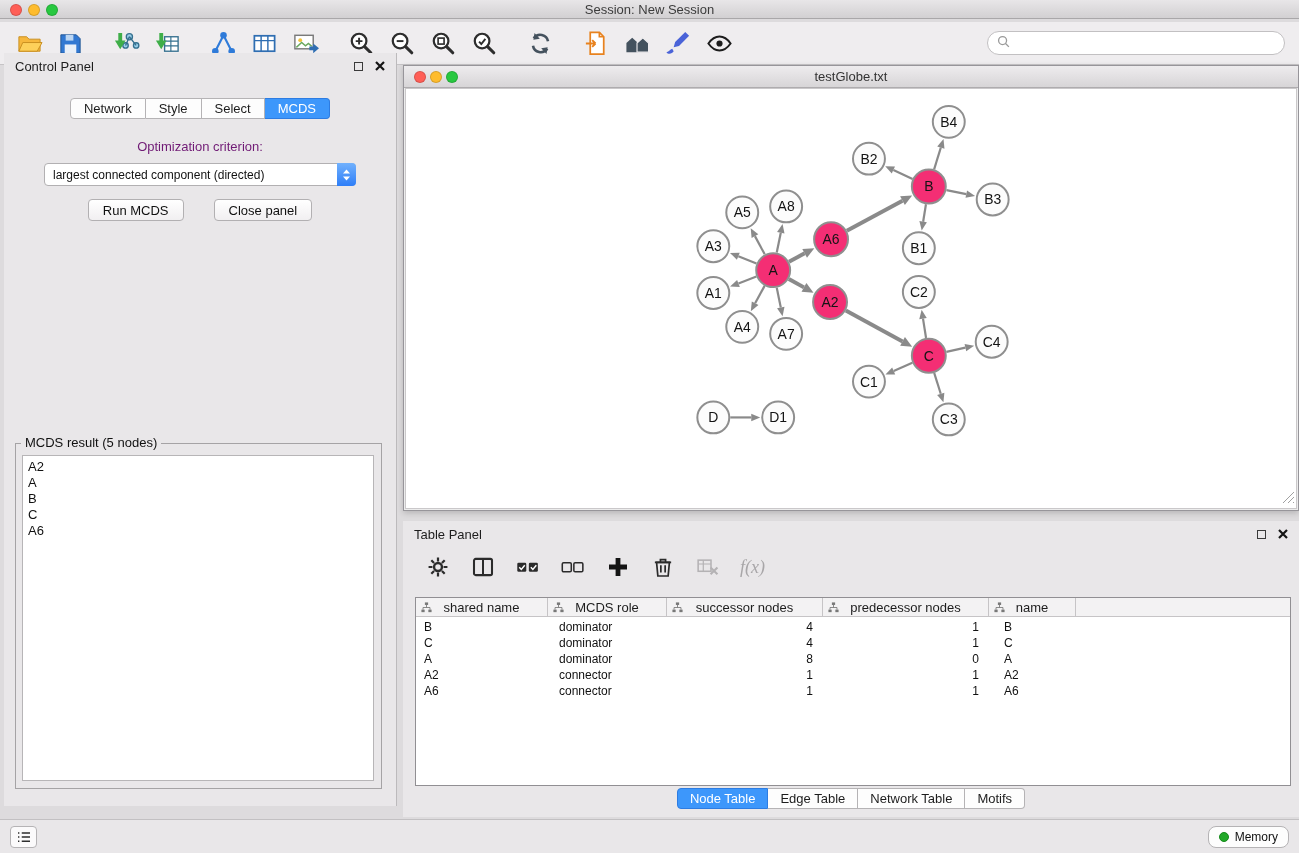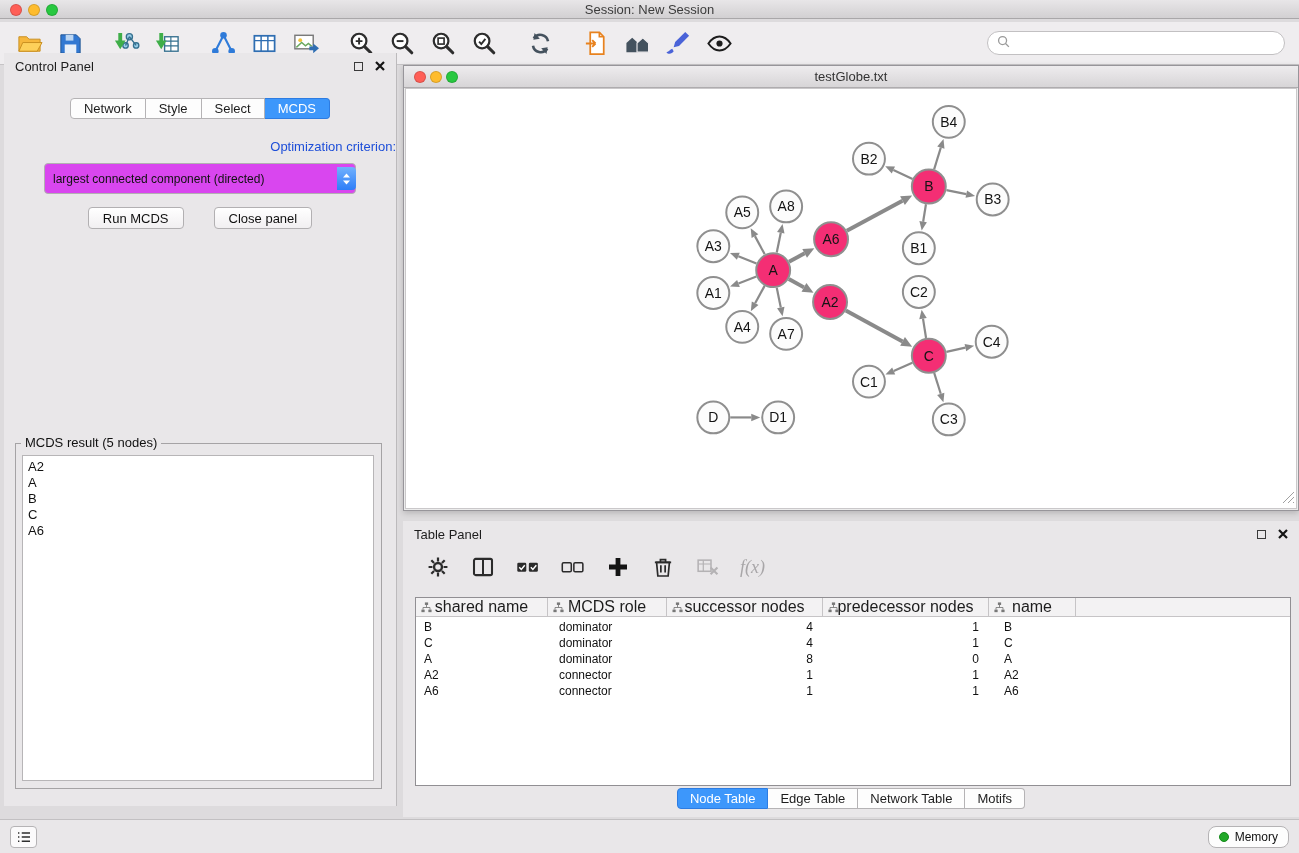--- a/index.html
+++ b/index.html
@@ -25,22 +25,22 @@
   .control-panel{position:absolute;left:4px;top:53px;width:393px;height:753px;background:#e9e7e9;border-right:1px solid #bcbabc}
   .panel-header{height:26px;display:flex;align-items:center;padding:0 11px;font-size:13px;color:#1d1d1d}
   .win-btns{margin-left:auto;display:flex;gap:12px;align-items:center}
   .float-btn{width:9px;height:9px;border:1.5px solid #3a3a3a;display:inline-block}
   .close-btn{display:flex;align-items:center}
   .cp-tabs{display:flex;justify-content:center;margin-top:19px}
   .cp-tab{height:21px;padding:0 13px;font-size:13px;background:#fdfdfd;border:1px solid #b5b3b5;border-left:none;display:flex;align-items:center;color:#1d1d1d;cursor:default}
   .cp-tab:first-child{border-left:1px solid #b5b3b5;border-radius:4px 0 0 4px}
   .cp-tab:last-child{border-radius:0 4px 4px 0}
   .cp-tab.active{background:#3d97fb;border-color:#2d7ce2;color:#fff}
-  .opt-label{text-align:right;font-size:13px;margin-top:20px;color:#1d4ed8}
-  .dropdown{margin:9px auto 0;width:312px;height:31px;background:#d946ef;border:1px solid #b2b0b2;border-radius:4px;display:flex;align-items:center;position:relative}
+  .opt-label{text-align:center;font-size:13px;margin-top:20px;color:#701a75}
+  .dropdown{margin:9px auto 0;width:312px;height:23px;background:#ffffff;border:1px solid #b2b0b2;border-radius:4px;display:flex;align-items:center;position:relative}
   .dd-text{font-size:12px;padding-left:8px;color:#111;flex:1;white-space:nowrap;overflow:hidden}
   .dd-stepper{width:19px;height:23px;margin:-1px -1px -1px 0;border-radius:0 4px 4px 0;background:linear-gradient(#71b1fd,#2e7ef8);display:flex;align-items:center;justify-content:center}
   .btn-row{display:flex;justify-content:center;gap:30px;margin-top:13px}
   .push-btn{height:22px;padding:0 14px;font-size:13px;background:linear-gradient(#ffffff,#f1eff1);border:1px solid #b2b0b2;border-radius:4px;color:#111;display:flex;align-items:center;cursor:default}
   .result-group{position:absolute;left:11px;right:14px;top:390px;bottom:17px;border:1px solid #a5a3a5}
   .result-legend{position:absolute;top:-9px;left:5px;background:#e9e7e9;padding:0 4px;font-size:13px;color:#111}
   .result-list{position:absolute;left:6px;right:7px;top:11px;bottom:7px;background:#fff;border:1px solid #b7b5b7;padding:3px 5px;font-size:13px;color:#111;overflow:hidden}
   .result-list div{line-height:16px}
 
   
@@ -53,21 +53,21 @@
   svg.graph text{font-family:"Liberation Sans","DejaVu Sans",sans-serif}
   .resize-handle{position:absolute;right:1px;bottom:1px}
 
   
   .table-panel{position:absolute;left:403px;top:521px;width:896px;height:296px;background:#e9e7e9}
   .tp-toolbar{display:flex;align-items:center;gap:15px;height:40px;padding-left:20px}
   .tp-toolbar .tb-btn svg{width:24px;height:24px}
   .fx{font-family:"Liberation Serif","DejaVu Serif",serif;font-style:italic;font-size:18px;color:#a8a6a8;margin-left:2px}
   .tp-table{position:absolute;left:12px;right:8px;top:76px;bottom:31px;background:#fff;border:1px solid #918f93;overflow:hidden}
   .thead{display:flex;height:19px;border-bottom:1px solid #c6c4c6;background:#f3f2f3}
-  .th{position:relative;display:flex;align-items:center;justify-content:center;font-size:16px;color:#1d1d1d;border-right:1px solid #c6c4c6;flex-shrink:0}
+  .th{position:relative;display:flex;align-items:center;justify-content:center;font-size:13px;color:#1d1d1d;border-right:1px solid #c6c4c6;flex-shrink:0}
   .th .col-icon{position:absolute;left:5px;display:flex}
   .tbody{padding-top:2px}
   .tr{display:flex;height:16px;align-items:center}
   .td{font-size:12px;color:#111;white-space:nowrap;flex-shrink:0}
   .tp-tabs{position:absolute;bottom:8px;left:0;right:0;display:flex;justify-content:center}
   .tp-tab{height:21px;padding:0 12px;font-size:13px;display:flex;align-items:center;background:#fdfdfd;border:1px solid #b5b3b5;border-left:none;color:#1d1d1d;cursor:default}
   .tp-tab:first-child{border-left:1px solid #b5b3b5;border-radius:4px 0 0 4px}
   .tp-tab:last-child{border-radius:0 4px 4px 0}
   .tp-tab.active{background:#3d97fb;border-color:#2d7ce2;color:#fff}
 

